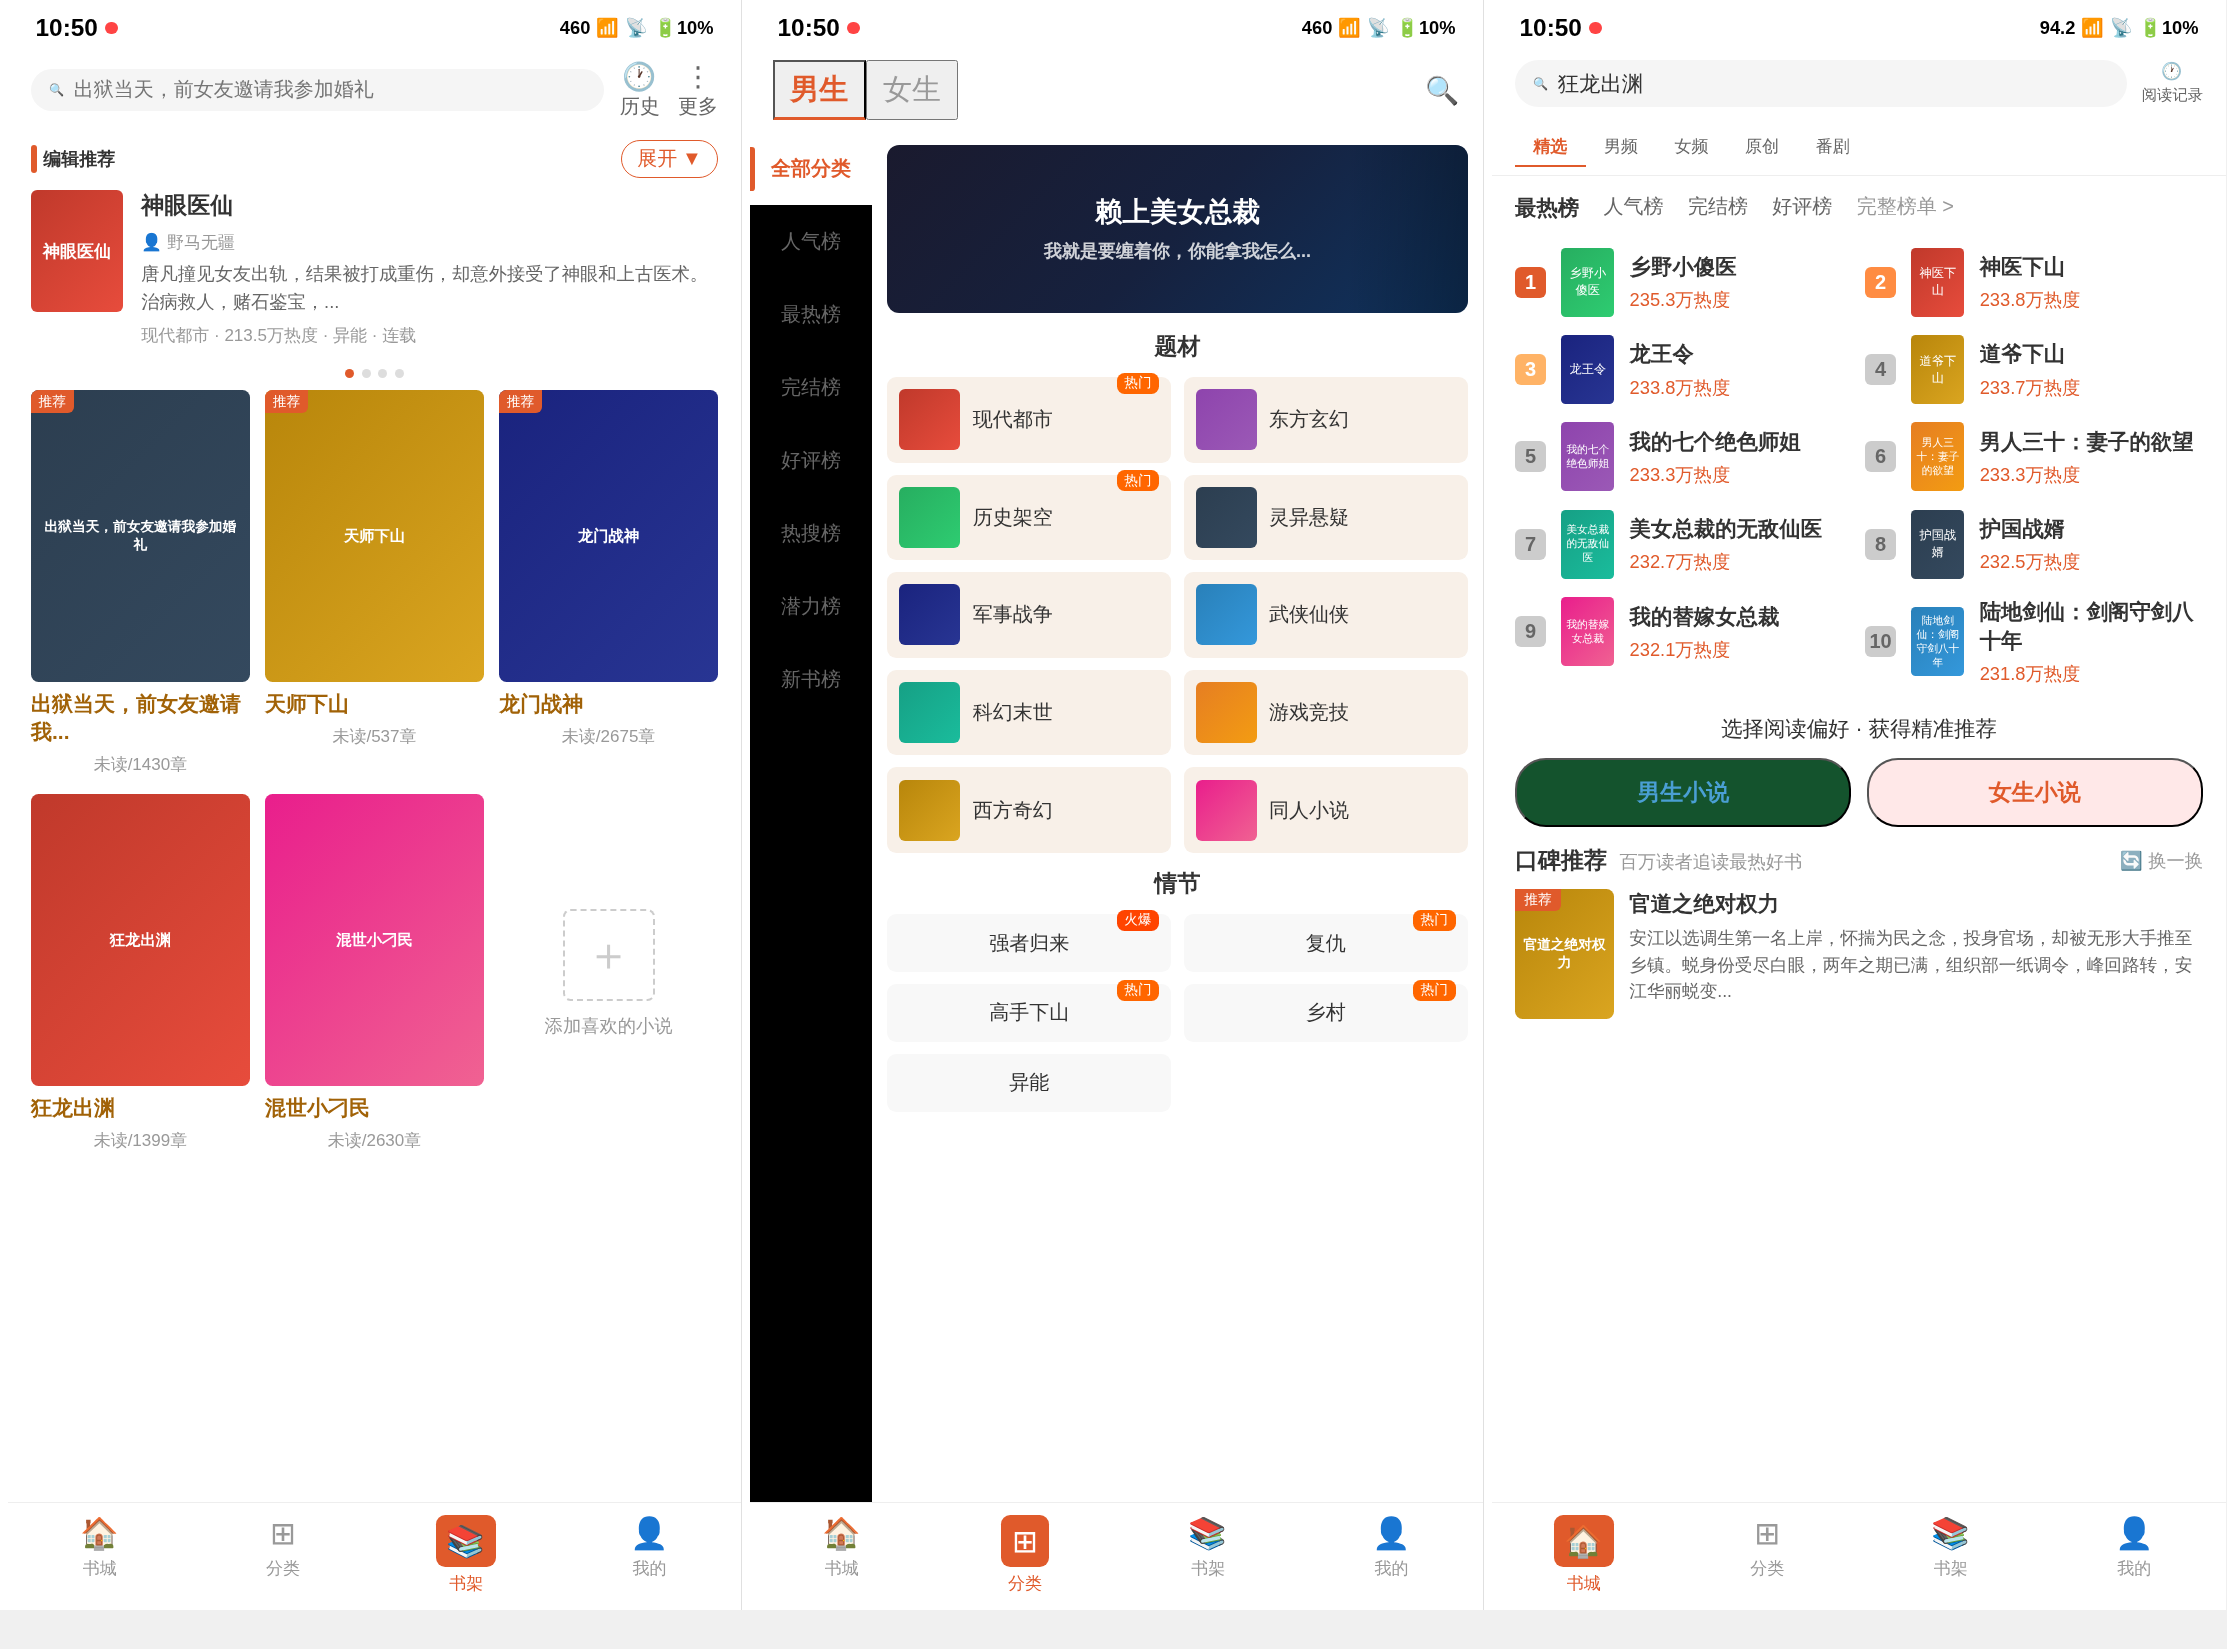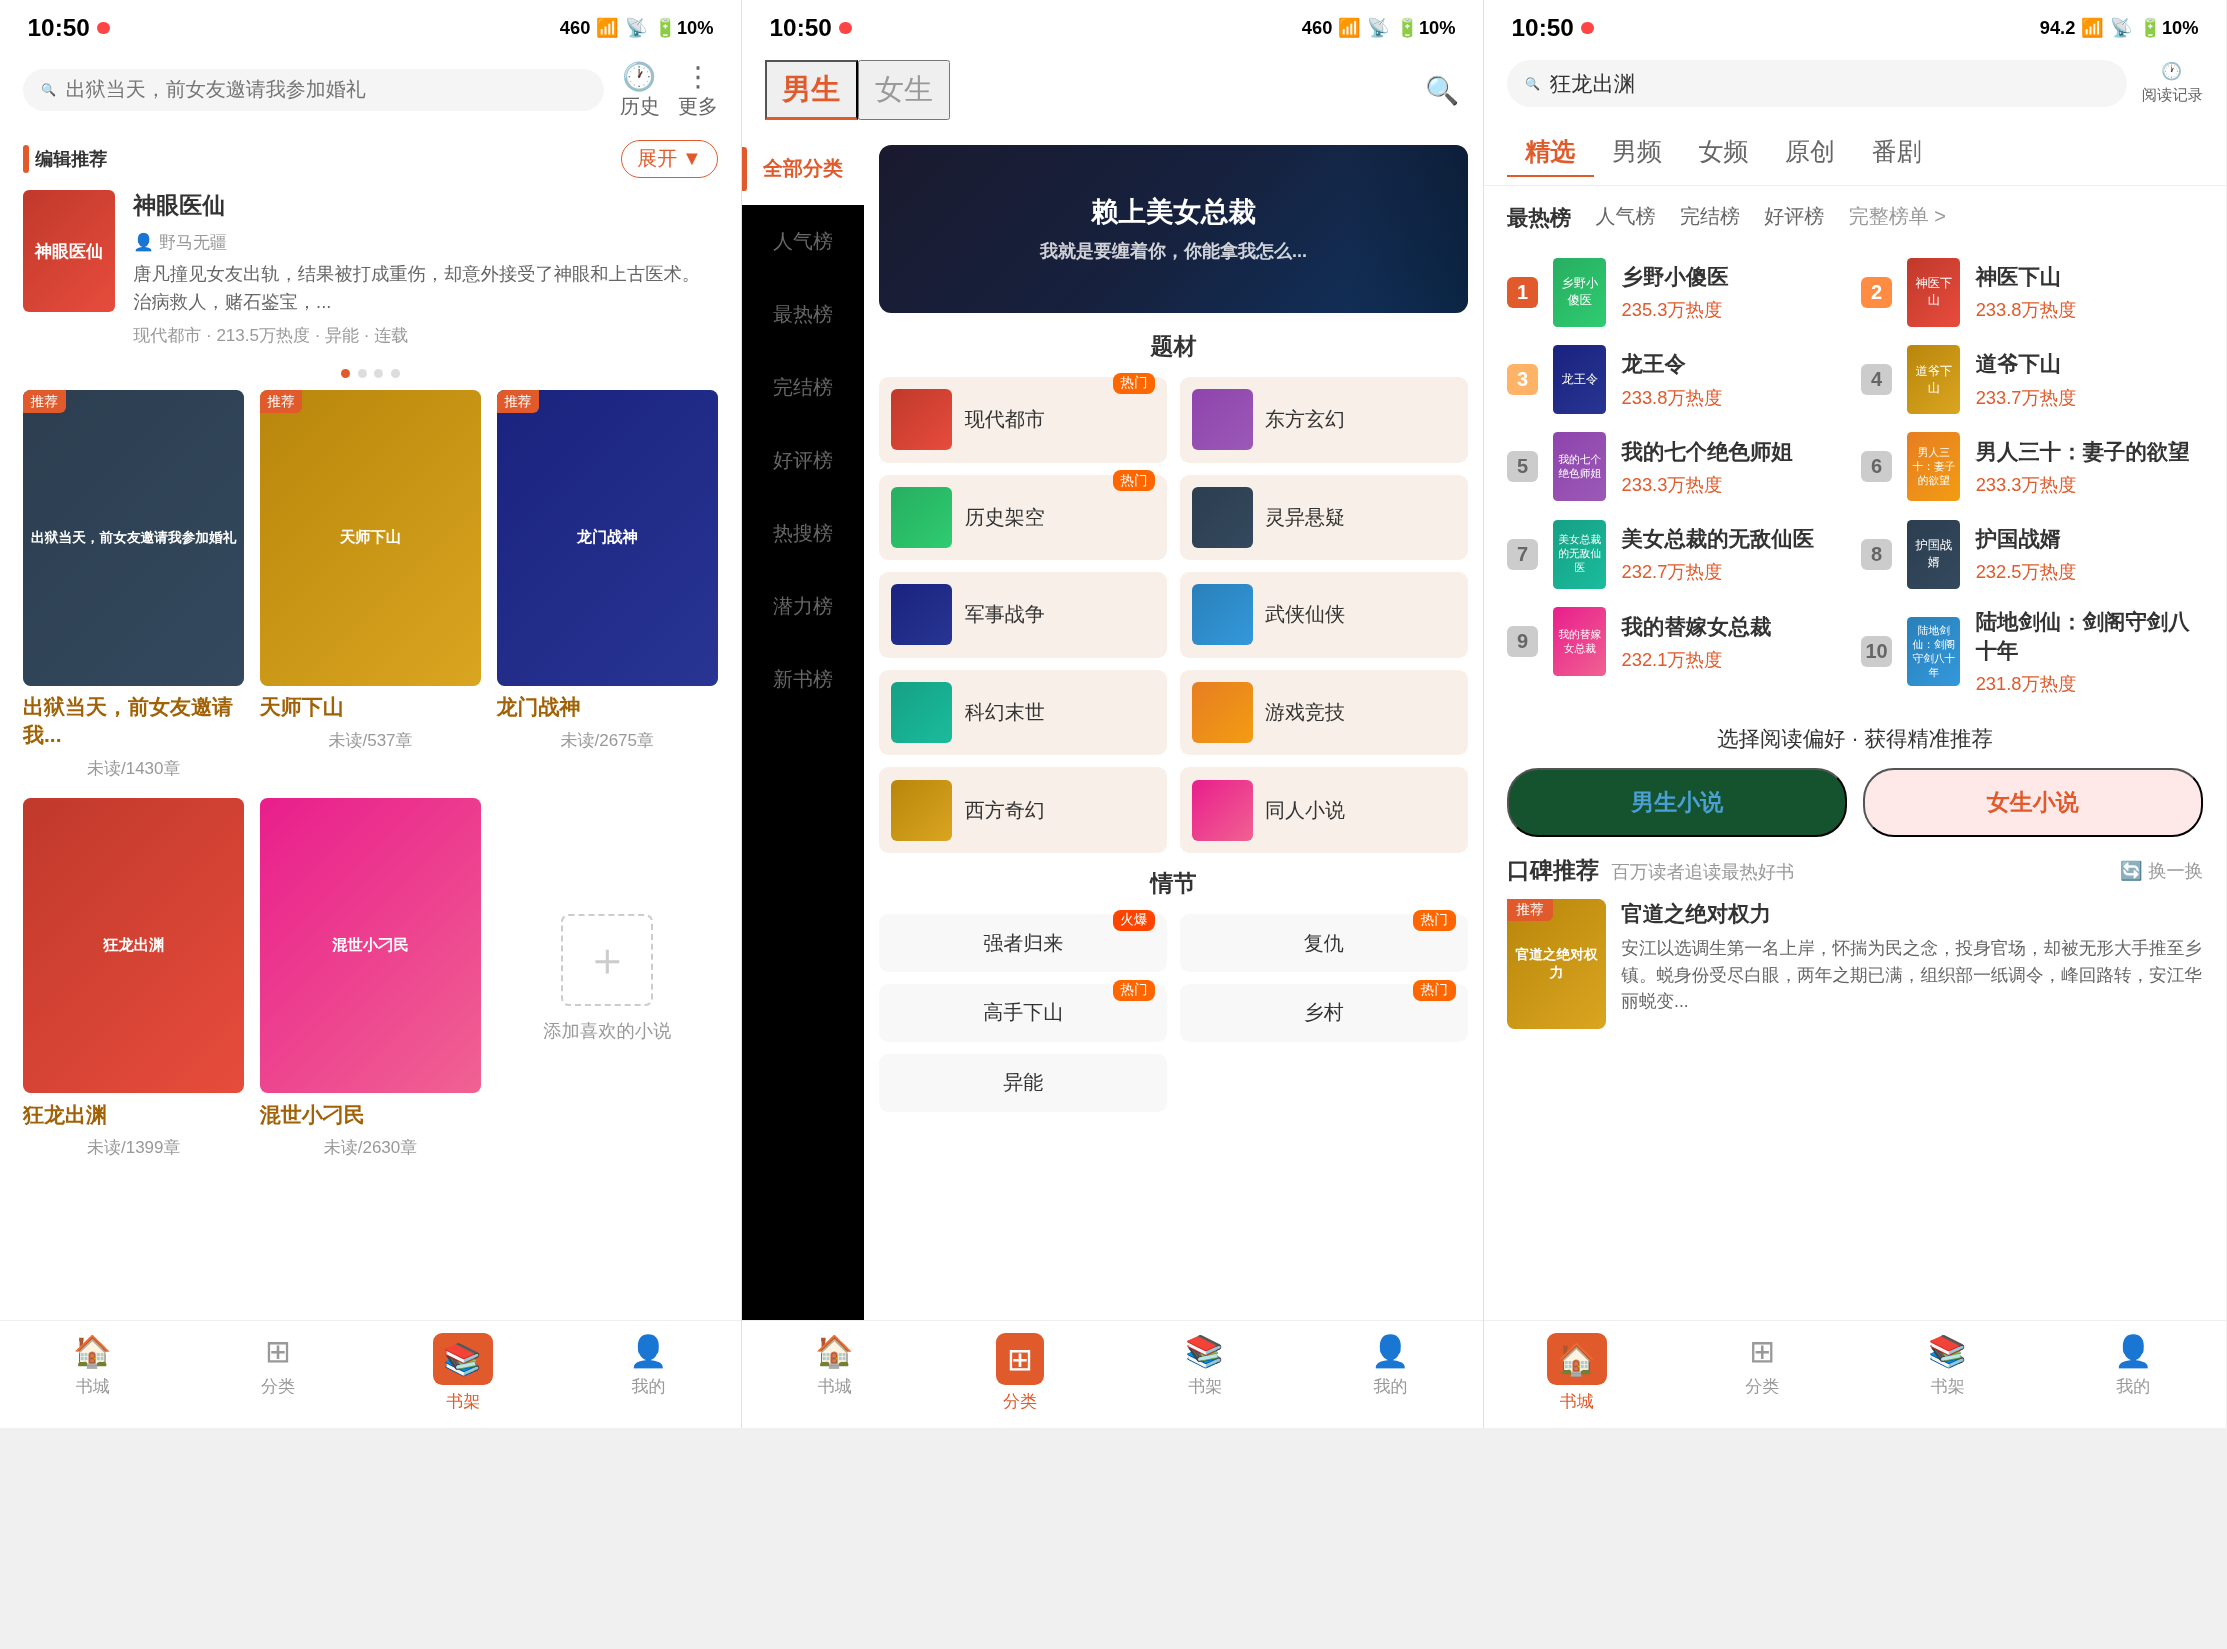--- a/index.html
+++ b/index.html
@@ -6,27 +6,28 @@
     body {
       font-family: -apple-system, "PingFang SC", "Helvetica Neue", sans-serif;
       background: #f0f0f0;
       display: flex;
       width: 2227px;
       height: 1650px;
       overflow: hidden;
     }
     .phone-screen {
       width: 742px;
-      height: 1428px;
+      height: 1610px;
       background: #fff;
       overflow: hidden;
       position: relative;
       display: flex;
       flex-direction: column;
       border-right: 0.8px solid #e0e0e0;
+      padding-left: 8px;
     }
 
     
     .status-bar {
       display: flex;
       justify-content: space-between;
       align-items: center;
       padding: 13.7px 27.5px 6.1px;
       background: #fff;
       font-size: 21.4px;
@@ -385,21 +386,21 @@
     .tabs-row {
       display: flex;
       padding: 7.6px 23px;
       gap: 0;
       border-bottom: 0.8px solid #eee;
       overflow-x: auto;
     }
     .tabs-row::-webkit-scrollbar { display: none; }
     .tab-chip {
       padding: 7.6px 18.3px;
-      font-size: 25px;
+      font-size: 17px;
       color: #666;
       white-space: nowrap;
     }
     .tab-chip.active {
       color: #e05a2b;
       font-weight: 700;
       border-bottom: 2.3px solid #e05a2b;
     }
 
     .sub-tabs {

